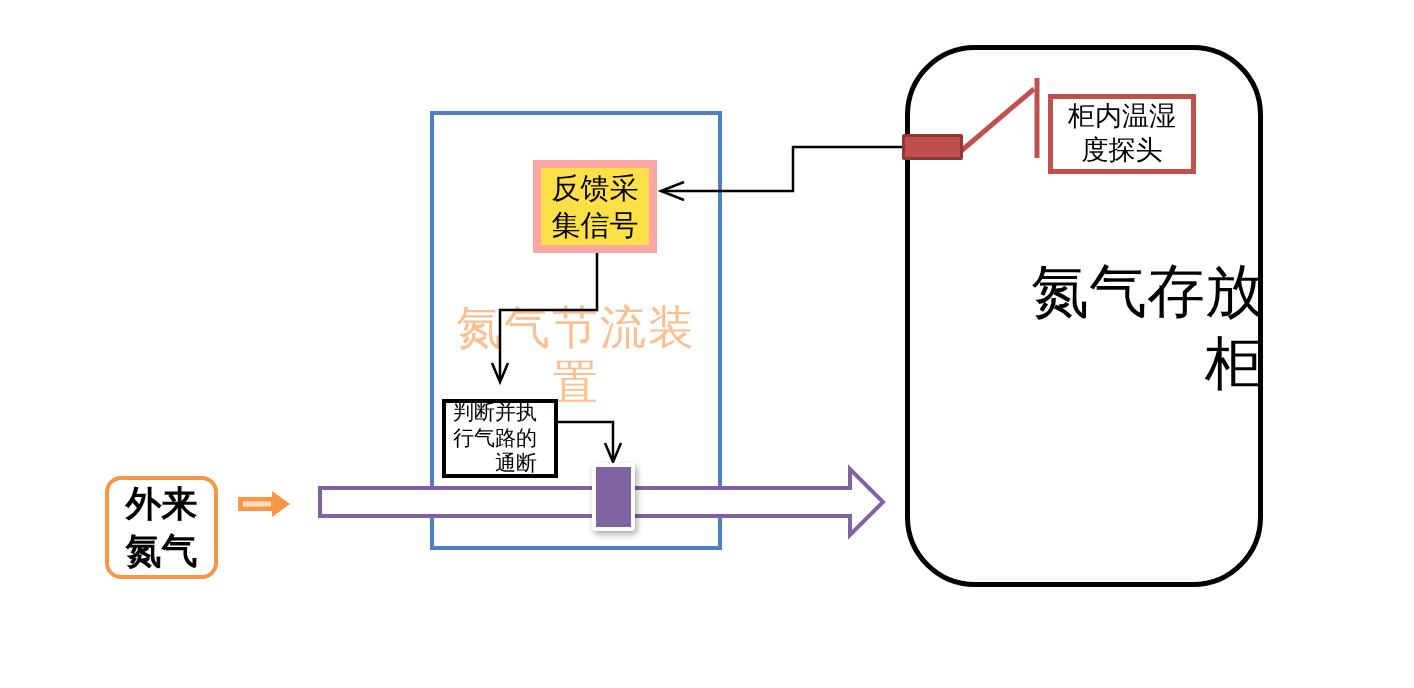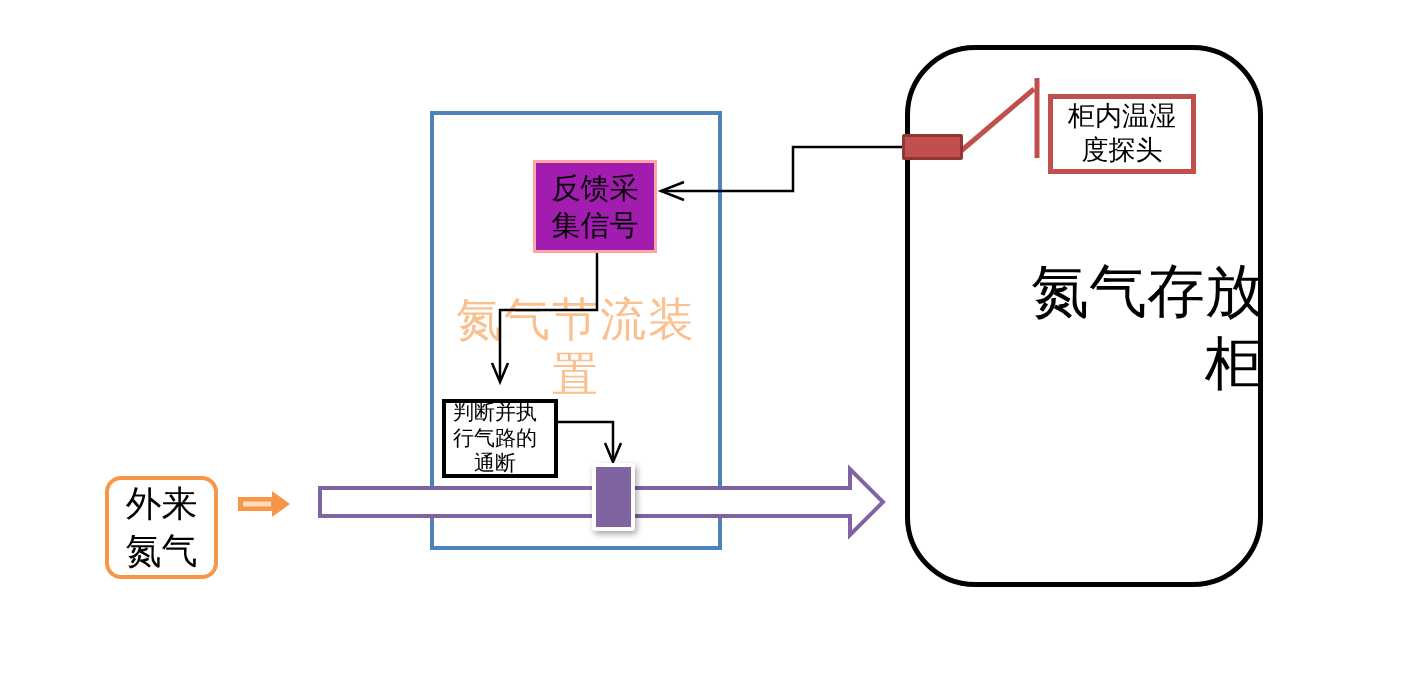--- a/index.html
+++ b/index.html
@@ -13,21 +13,21 @@
   }
   .abs { position: absolute; box-sizing: border-box; }
   .pre { white-space: pre-line; margin-top: 16px; }
 
   
   #throttle-box {
     left: 430px; top: 111px; width: 292px; height: 439px;
     border: 4px solid #4F81BD; background: transparent; z-index: 1;
   }
   #throttle-title {
-    left: 430px; top: 276px; width: 292px; z-index: 1;
+    left: 430px; top: 284px; width: 292px; z-index: 1;
     color: #FAC090; font-size: 46px; line-height: 1.2;
     text-align: center; letter-spacing: 2px;
   }
   #cabinet {
     left: 905px; top: 45px; width: 358px; height: 542px;
     border: 5px solid #000000; border-radius: 70px;
     background: #ffffff; z-index: 1;
   }
   #cabinet-title {
     left: 905px; top: 240px; width: 358px; z-index: 1;
@@ -41,33 +41,34 @@
     z-index: 2; pointer-events: none;
   }
 
   
   #source-box {
     left: 105px; top: 460px; width: 113px; height: 103px;
     border: 4px solid #F79646; border-radius: 16px; background: #ffffff;
     display: flex; align-items: center; justify-content: center;
     font-size: 36px; line-height: 1.3; text-align: center; color: #000000;
     z-index: 3;
+    font-weight: bold;
   }
   #feedback-box {
     left: 533px; top: 144px; width: 124px; height: 93px;
-    border: 3px solid #fca5a5; background: #a21caf;
+    border: 8px solid #fca5a5; background: #fde047;
     display: flex; align-items: center; justify-content: center;
     font-size: 29px; line-height: 1.25; text-align: center; color: #000000;
     z-index: 3;
   }
   #judge-box {
     left: 442px; top: 383px; width: 116px; height: 79px;
     border: 4px solid #000000; background: #ffffff;
     display: flex; align-items: center; padding-left: 7px;
-    font-size: 21px; line-height: 1.22; text-align: center; color: #000000;
+    font-size: 21px; line-height: 1.22; text-align: right; color: #000000;
     z-index: 3;
   }
   #valve {
     left: 592px; top: 463px; width: 43px; height: 68px;
     background: #8064A2; border: 4px solid #ffffff; border-radius: 3px;
     box-shadow: 2px 3px 6px rgba(0,0,0,0.35);
     z-index: 4;
   }
   #probe {
     left: 902px; top: 134px; width: 61px; height: 26px;

